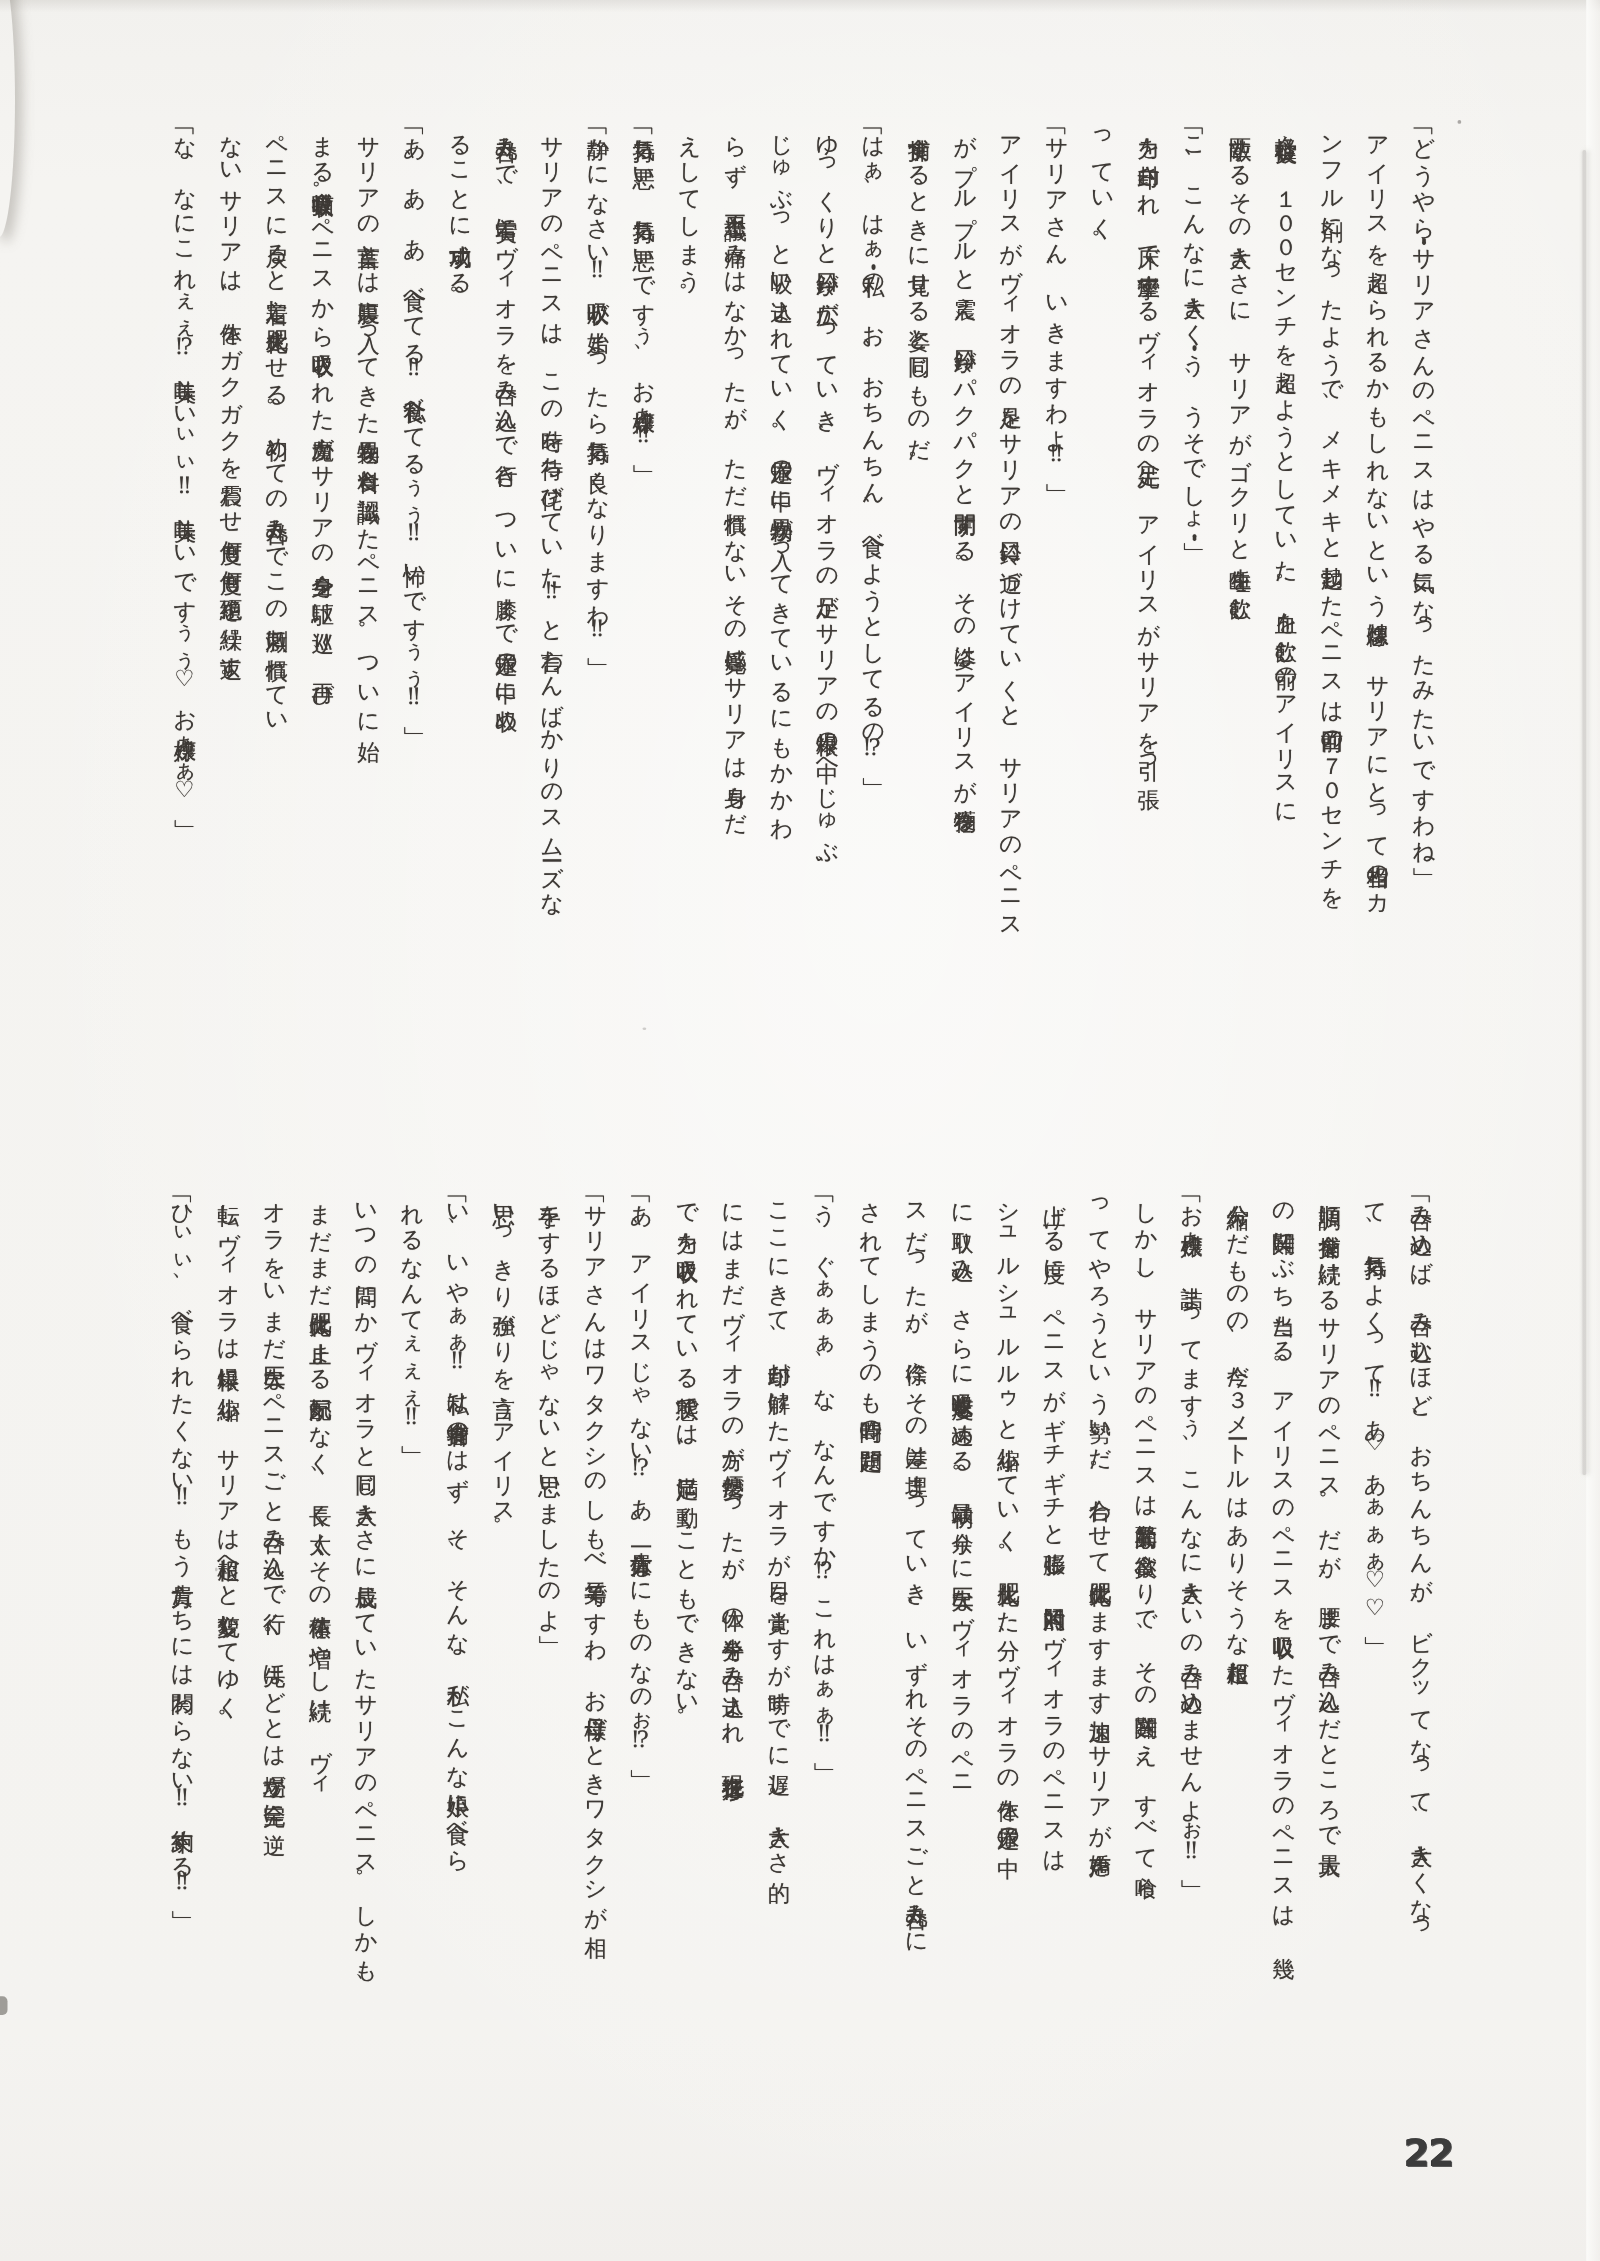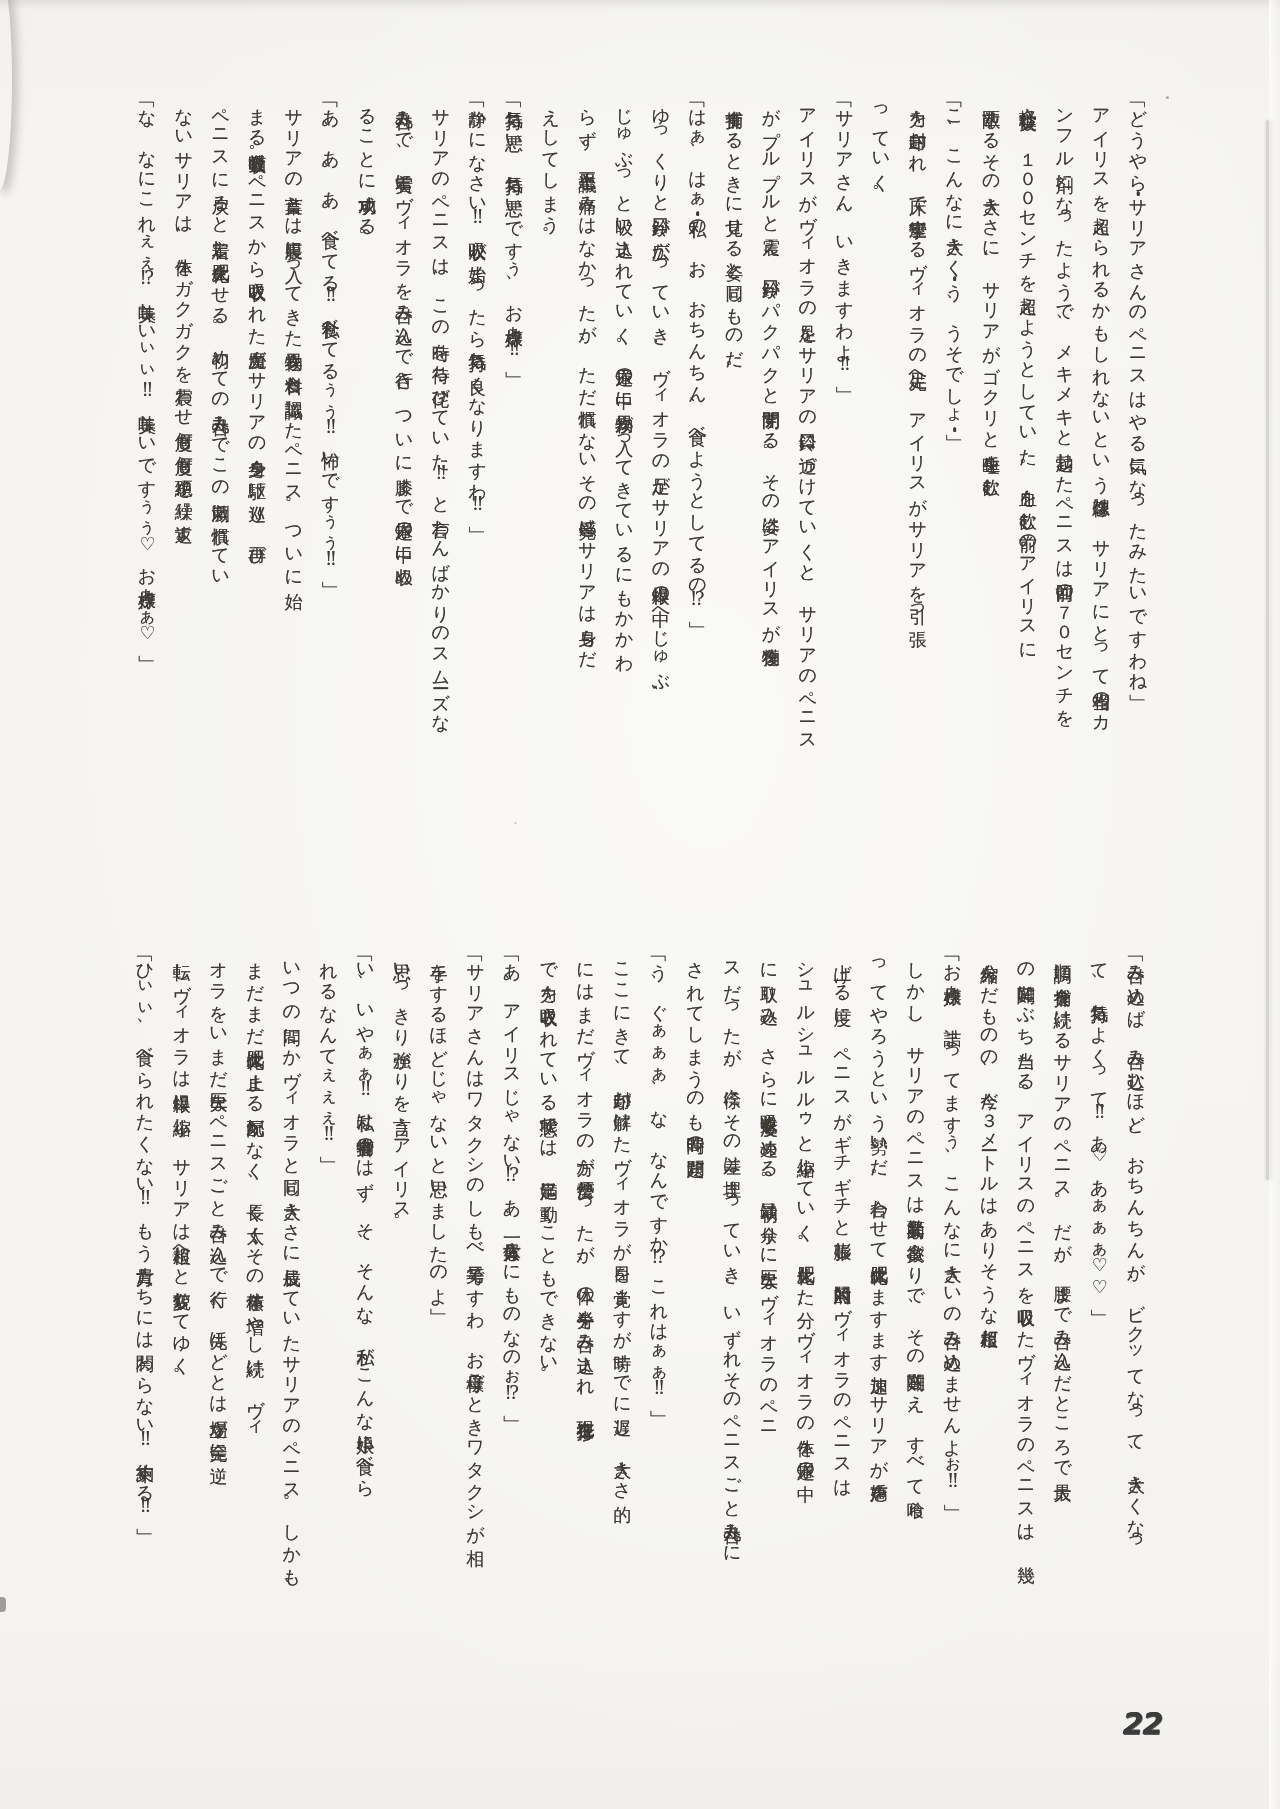--- a/index.html
+++ b/index.html
@@ -57,21 +57,20 @@
     left: 1123px;
     top: 1706px;
     font-family: "DejaVu Sans", "Liberation Sans", sans-serif;
     font-weight: bold;
     font-size: 30px;
     letter-spacing: -1px;
     color: #3c3c3c;
     text-shadow:
       0.5px 0.5px 0 #585858,
       -0.5px -0.5px 0 #2e2e2e;
-    font-style: italic;
   }
   
   .crease-right {
     position: absolute;
     left: 1266px;
     top: 120px;
     width: 3px;
     height: 1060px;
     background: rgba(110, 104, 98, 0.22);
     box-shadow: 2px 0 4px rgba(170, 165, 158, 0.35), -1px 0 2px rgba(0,0,0,0.05);

